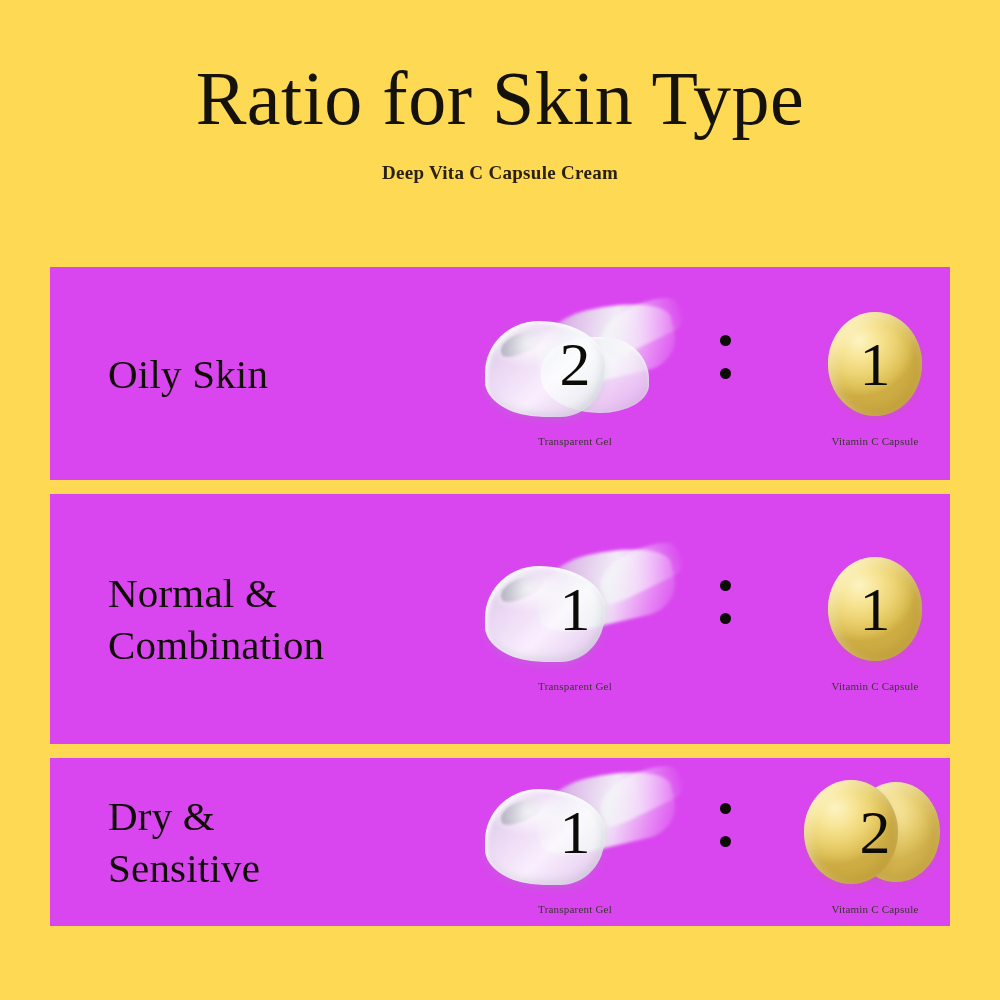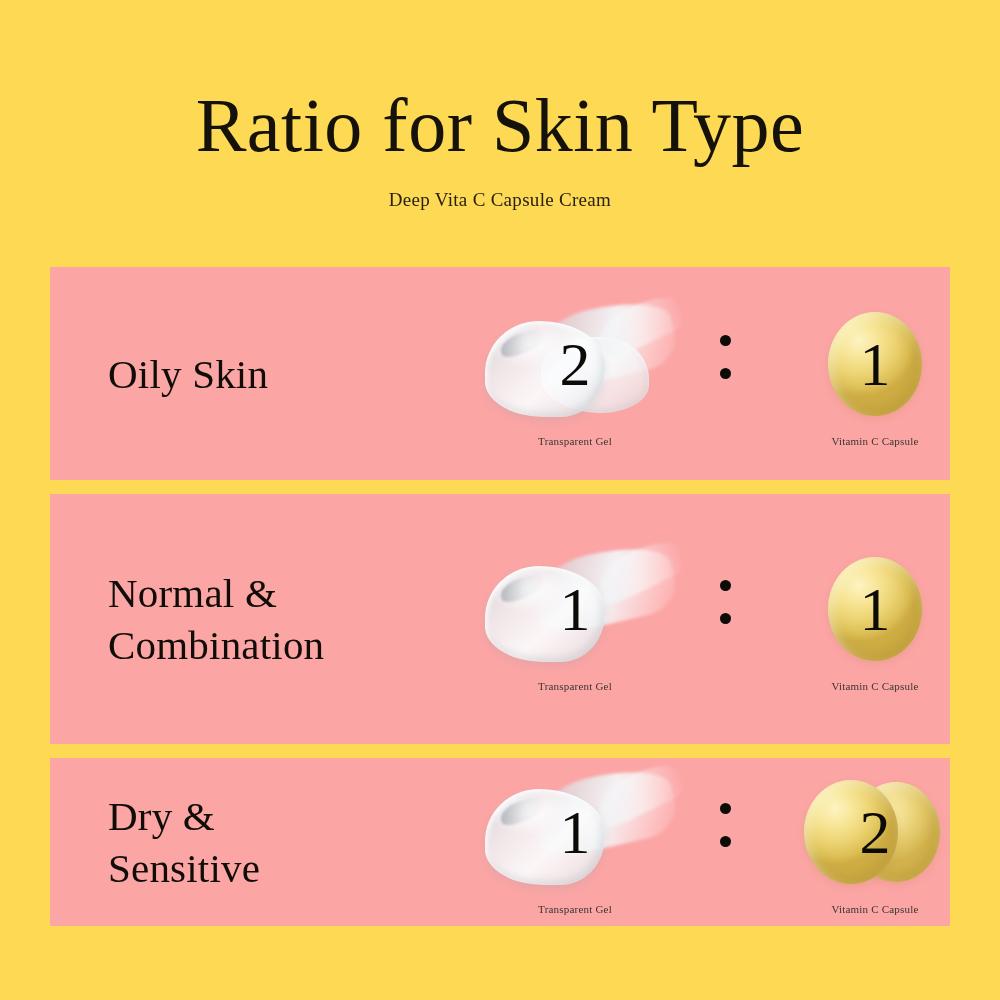--- a/index.html
+++ b/index.html
@@ -17,48 +17,48 @@
 
   
   .header {
     position: absolute;
     top: 0; left: 0; right: 0;
     height: 267px;
     text-align: center;
   }
   .page-title {
     margin: 0;
-    padding-top: 87px;
+    padding-top: 60px;
     font-family: "Liberation Serif", "DejaVu Serif", serif;
     font-size: 76px;
     font-weight: 400;
     line-height: 1.0;
     color: #15110b;
     letter-spacing: 0.5px;
   }
   .page-subtitle {
     margin: 0;
     padding-top: 26px;
     font-family: "Liberation Serif", "DejaVu Serif", serif;
     font-size: 19px;
-    font-weight: 400;
+    font-weight: 700;
     color: #2a2113;
     letter-spacing: 0.3px;
   }
 
   
   .rows {
     position: absolute;
     left: 50px;
     top: 267px;
     width: 900px;
   }
   .row-card {
     position: relative;
-    background: #fca5a5;
+    background: #d946ef;
     width: 900px;
     box-sizing: border-box;
   }
   .row-card.r0 { height: 213px; margin-bottom: 14px; }
   .row-card.r1 { height: 250px; margin-bottom: 14px; }
   .row-card.r2 { height: 168px; }
 
   
   .skin-label {
     position: absolute;

